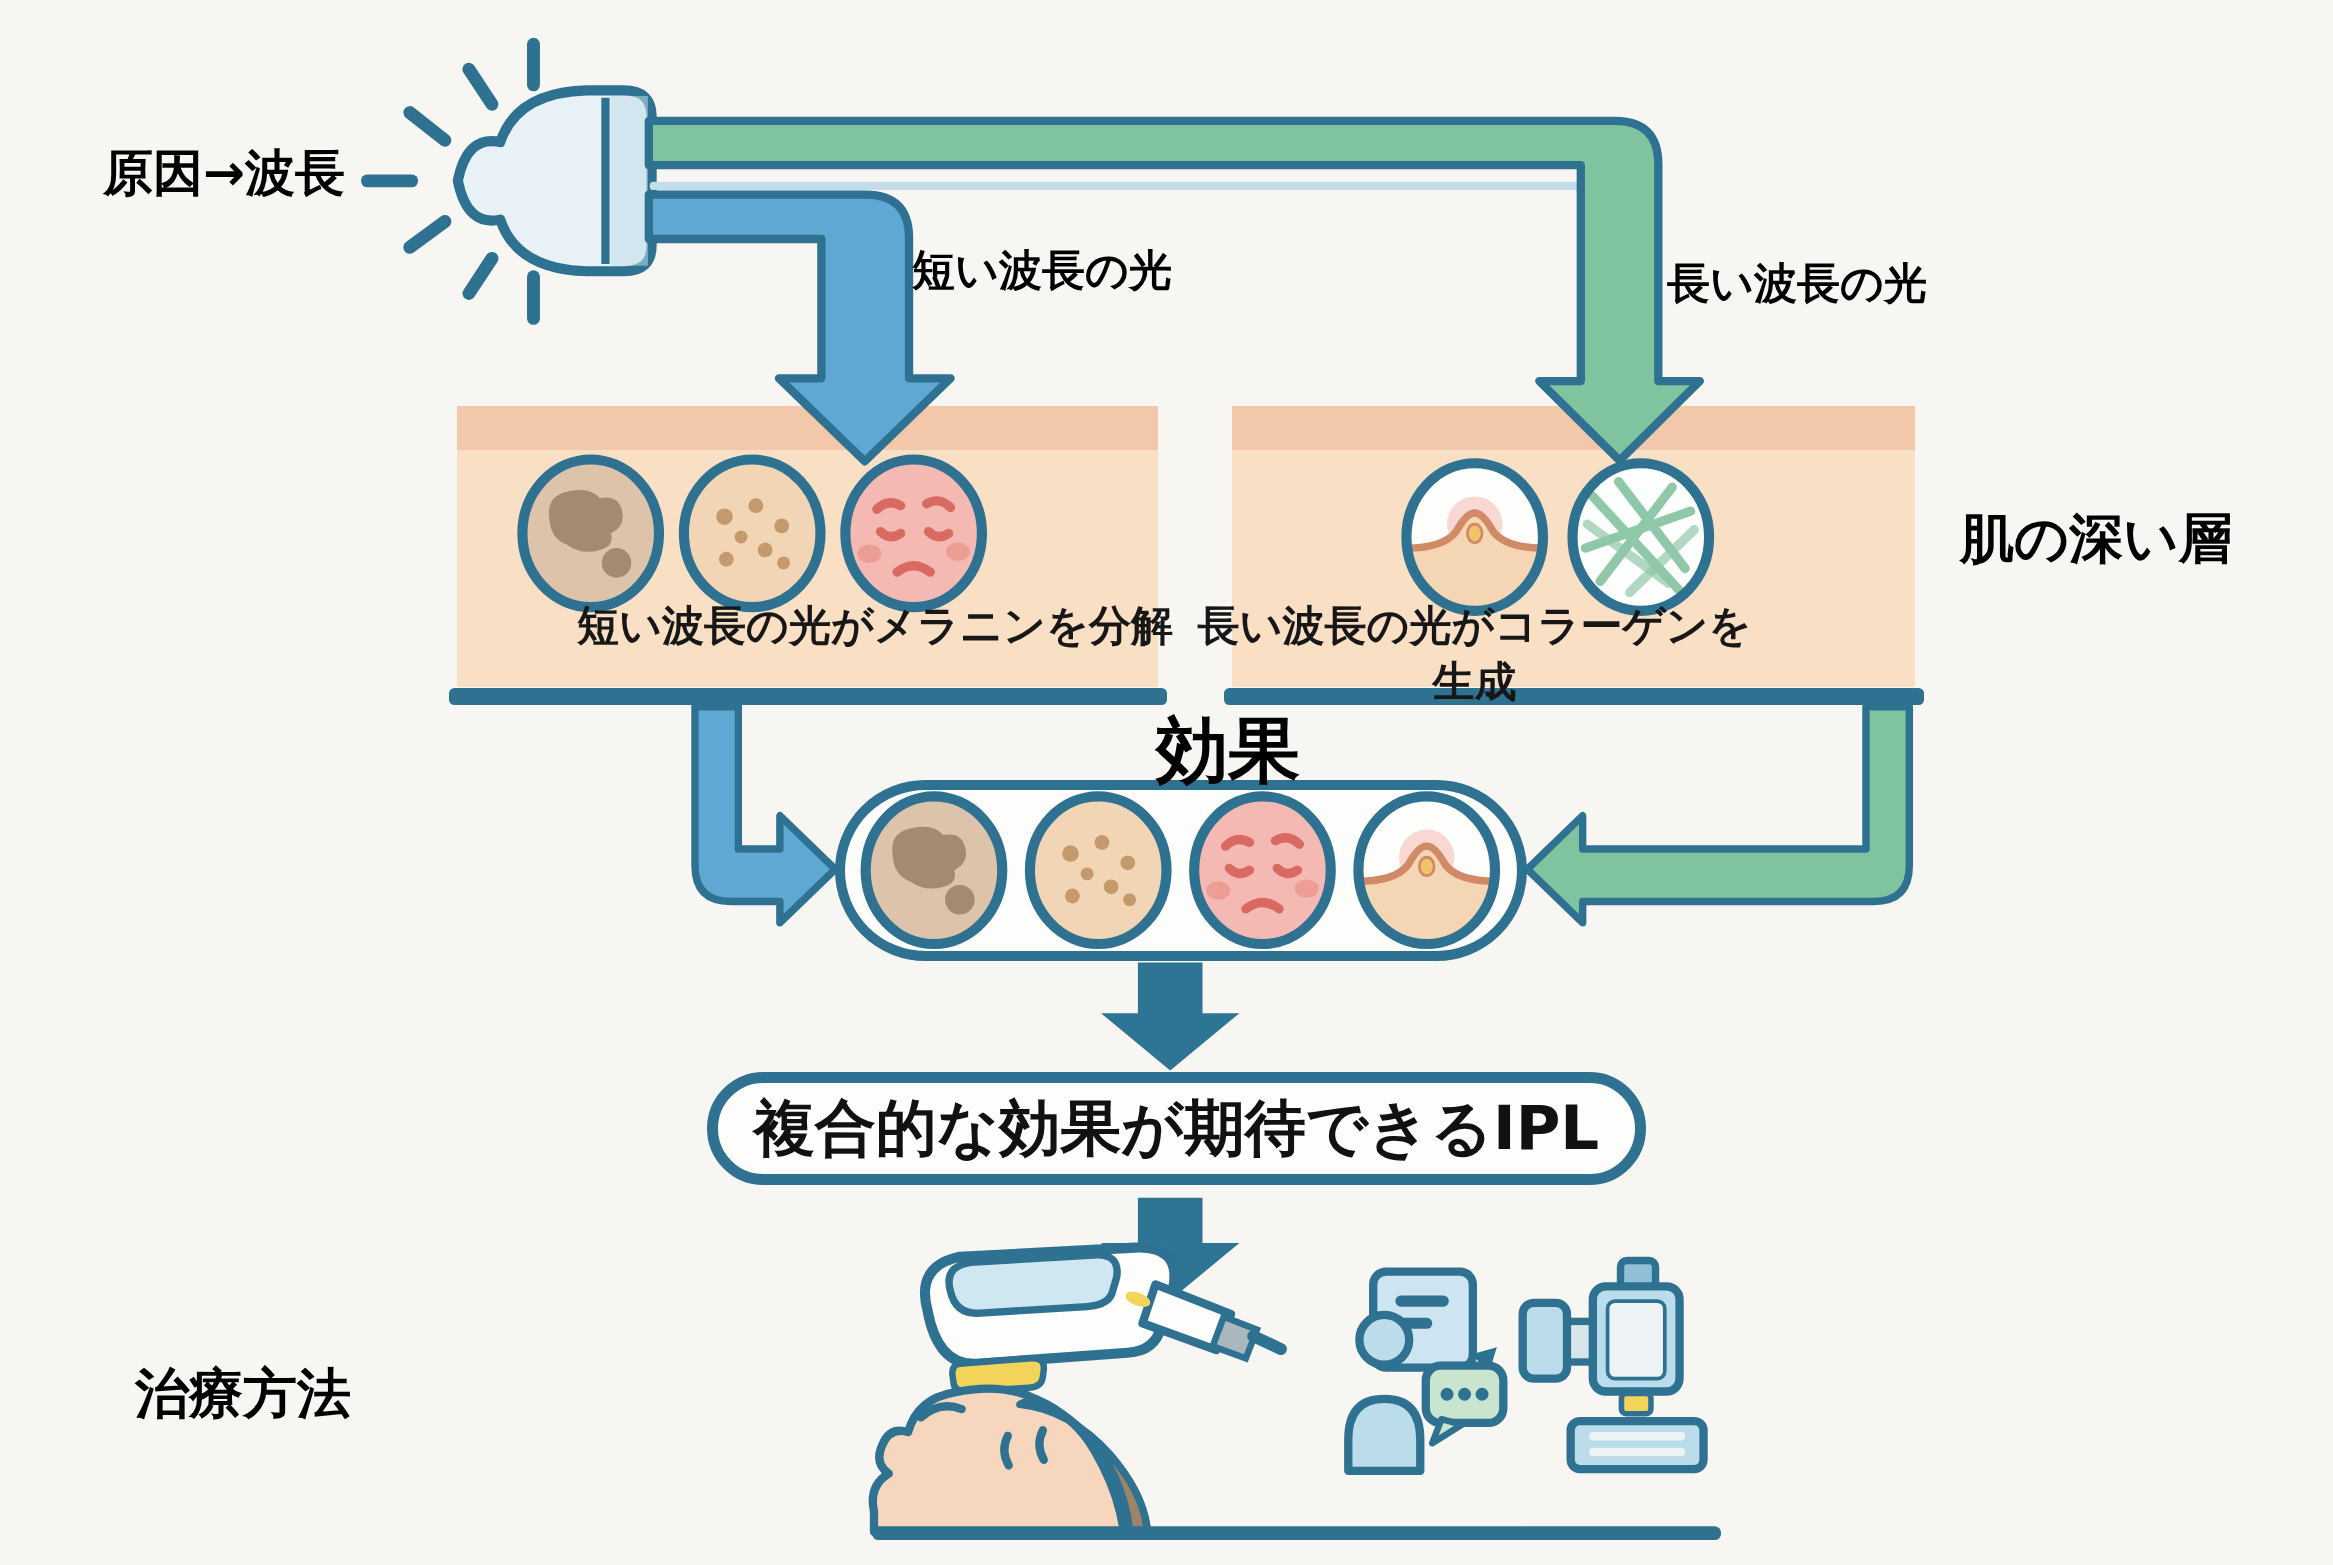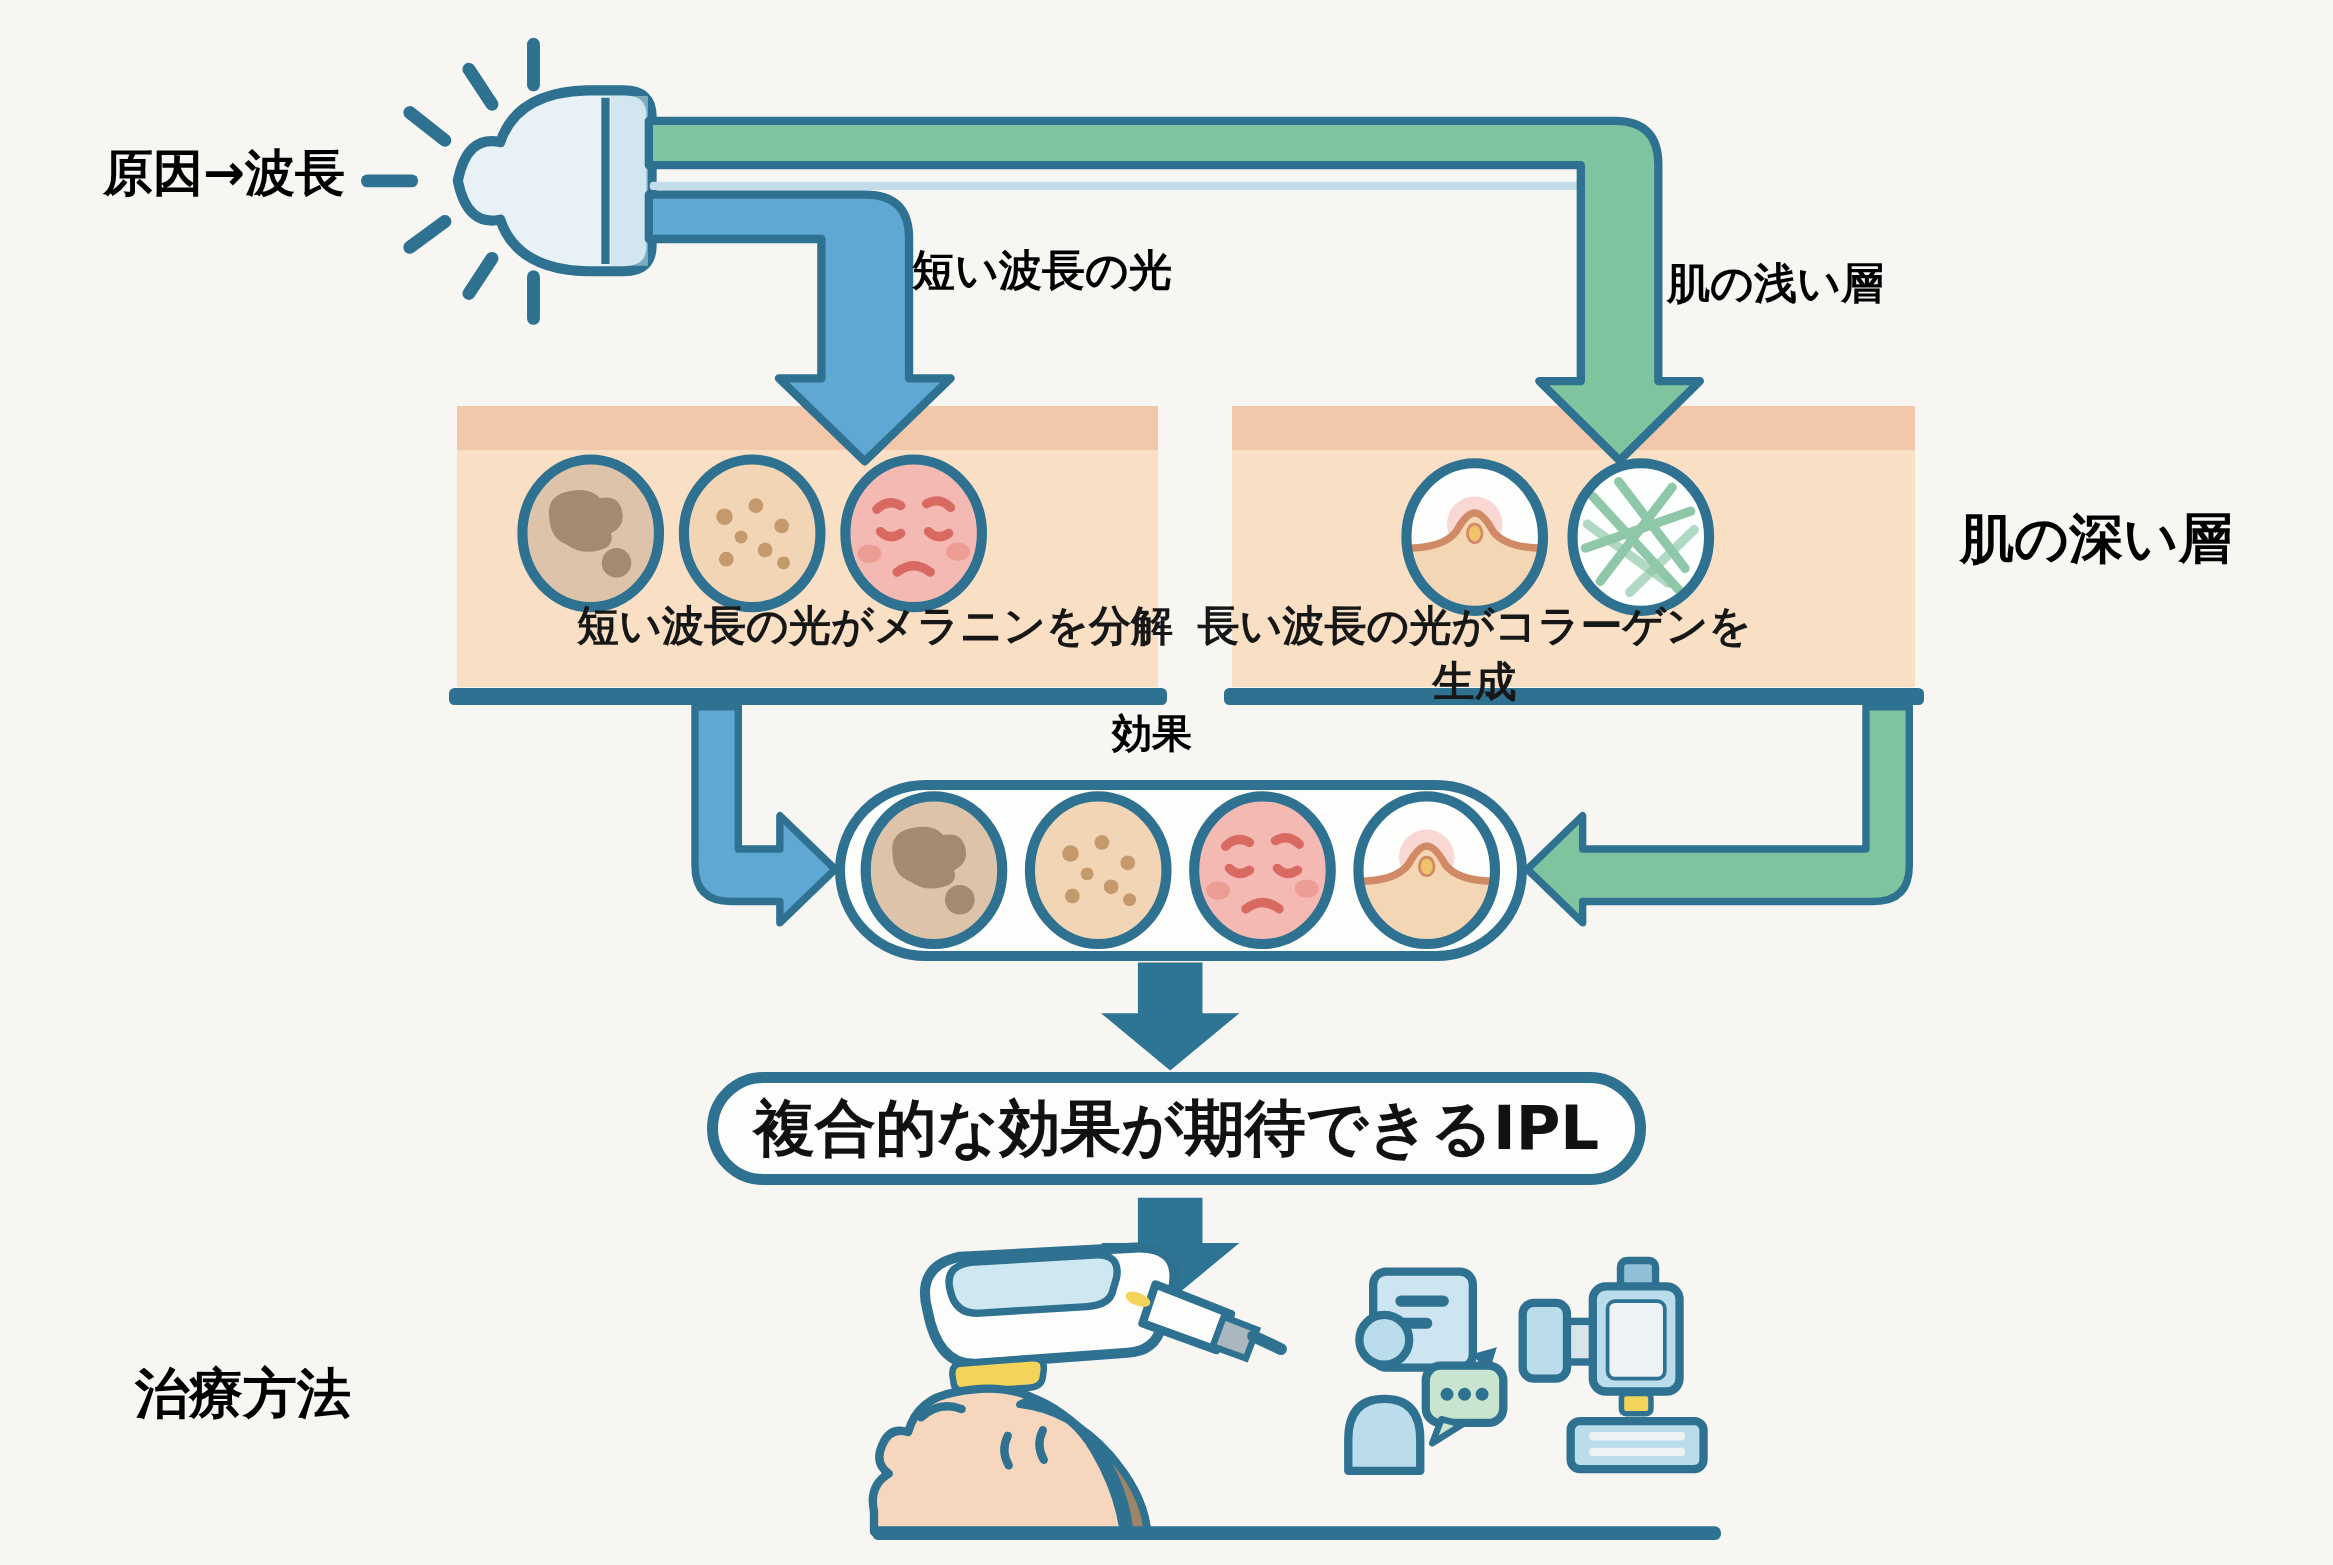--- a/index.html
+++ b/index.html
@@ -55,21 +55,21 @@
     background:#fdfdfb;
     border:11px solid #2e7191;
     border-radius:65px;
     box-sizing:border-box;
     display:flex;align-items:center;justify-content:center;
   }
   .ipl-banner span{
     font-size:61px;font-weight:800;color:#111;
     white-space:nowrap;
   }
-  .fx-label{font-size:40px;}
+  .fx-label{font-size:72px;margin-left:44px;}
   .treat-caption{
     position:absolute;left:1121px;top:1431px;width:646px;
     font-size:42px;font-weight:800;text-align:center;white-space:nowrap;
   }
   svg.layer{position:absolute;left:0;top:0;}
 </style>
 </head>
 <body>
 
 <div class="canvas">
@@ -261,21 +261,21 @@
       <rect x="1702" y="1540" width="144" height="52" rx="10" fill="#badceb" stroke="#2e7191" stroke-width="9"></rect>
       <rect x="1722" y="1552" width="104" height="9" rx="4" fill="#edf2f4"></rect>
       <rect x="1722" y="1569" width="104" height="9" rx="4" fill="#edf2f4"></rect>
     </g>
   </svg>
 
   <div class="lbl" style="left:103px;top:146px;font-size:50px;">原因→波長</div>
 
   <div class="lbl lbl-arrow" style="left:912px;top:247px;">短い波長の光</div>
 
-  <div class="lbl lbl-arrow" style="left:1667px;top:260px;">肌の浅い層</div>
+  <div class="lbl lbl-arrow" style="left:1667px;top:260px;">長い波長の光</div>
 
 
   <div class="lbl lbl-side" style="left:1960px;top:509px;">肌の深い層</div>
 
   <div class="box-caption" style="left:457px;width:836px;">短い波長の光がメラニンを分解</div>
 
   <div class="box-caption" style="left:1180px;width:589px;">長い波長の光がコラーゲンを生成</div>
 
   <div class="lbl fx-label" style="left:1112px;top:711px;">効果</div>
 

